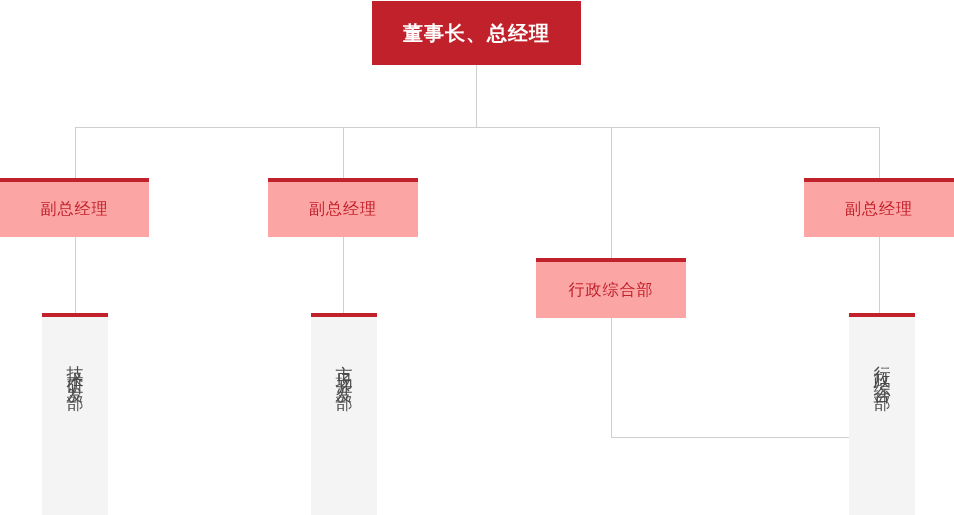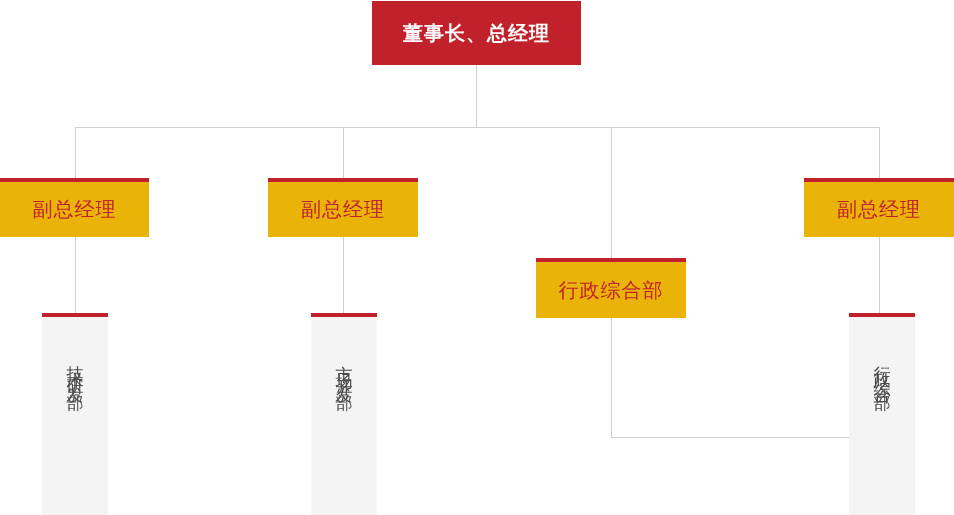--- a/index.html
+++ b/index.html
@@ -39,24 +39,24 @@
   .node.root {
     background: #c1212a;
     color: #ffffff;
     font-size: 20px;
     font-weight: bold;
     letter-spacing: 1px;
   }
 
   
   .node.mid {
-    background: #eab308;
+    background: #fca5a5;
     border-top: 4px solid #c1212a;
     color: #c1212a;
-    font-size: 20px;
+    font-size: 16px;
     letter-spacing: 1px;
     font-family: Liberation Mono, monospace;
   }
 
   
   .node.dept {
     background: #f4f4f4;
     border-top: 4px solid #c1212a;
     color: #4a4a4a;
     font-size: 17px;

